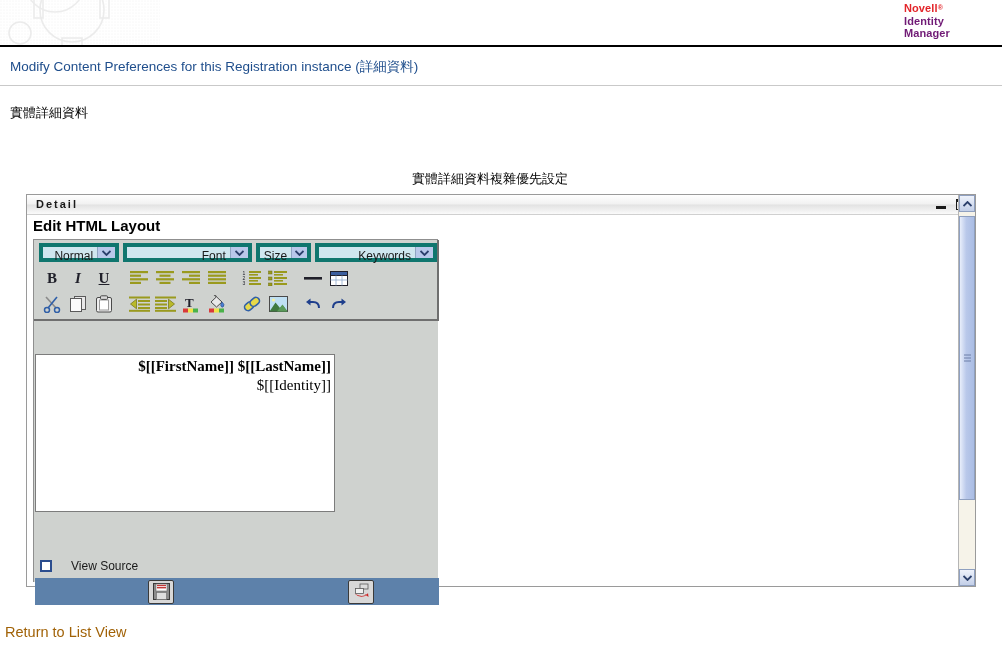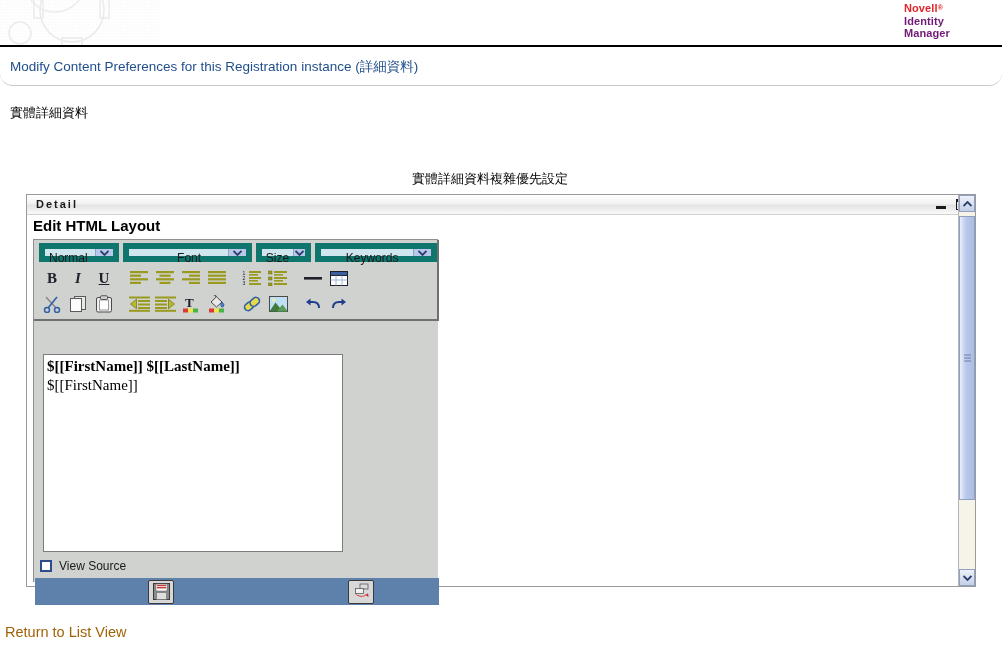--- a/index.html
+++ b/index.html
@@ -64,21 +64,20 @@
     font-weight: bold;
     color: #701a75;
     letter-spacing: 0.1px;
   }
 
   
   .crumb-row {
     height: 38px;
     border-bottom: 1px solid #c9c9c9;
     position: relative;
-    border-radius: 13px;
   }
   .crumb-link {
     position: absolute;
     left: 10px;
     top: 11px;
     font-size: 13.5px;
     color: #1f4e8c;
     text-decoration: none;
     white-space: nowrap;
     font-family: "Liberation Sans", sans-serif;
@@ -107,20 +106,21 @@
   
   .detail-panel {
     position: absolute;
     left: 26px;
     top: 108px;
     width: 950px;
     height: 393px;
     border: 1px solid #9a9a9a;
     background: #ffffff;
     box-sizing: border-box;
+    text-align: right;
   }
   .detail-titlebar {
     position: relative;
     height: 19px;
     background: linear-gradient(to bottom, #ffffff 0%, #f1f1f1 48%, #e2e2e2 52%, #fafafa 100%);
     border-bottom: 1px solid #d0d0d0;
   }
   .detail-title {
     position: absolute;
     left: 9px;
@@ -193,21 +193,21 @@
     padding-left: 5px;
   }
   .tb-row-selects { gap: 4px; padding-bottom: 3px; }
   .tb-row-icons { gap: 0px; height: 26px; }
 
   
   .sel {
     display: flex;
     align-items: stretch;
     height: 19px;
-    border: 6px solid #0f766e;
+    border: 4px solid #0f766e;
     background: #cfe6ef;
     box-sizing: border-box;
   }
   .sel-text {
     font-size: 12px;
     color: #1a1a1a;
     padding: 2px 4px 0 4px;
     white-space: nowrap;
     flex: 1;
   }
@@ -244,47 +244,46 @@
   .tb-letter.it { font-style: italic; font-weight: bold; }
   .tb-letter.un { text-decoration: underline; font-weight: bold; }
   .tb-gap { width: 9px; }
 
   
   .edit-area {
     position: absolute;
     left: 1px;
     top: 114px;
     width: 300px;
-    height: 198px;
+    height: 158px;
     background: #ffffff;
     border: 1px solid #7c7c7c;
     box-sizing: border-box;
     padding: 2px 3px;
     overflow: hidden;
-    margin-left: 8px;
   }
   .edit-line {
     font-family: "Liberation Serif", serif;
     font-size: 15px;
     color: #000000;
     line-height: 19px;
     white-space: nowrap;
   }
   .edit-line.bold { font-weight: bold; }
 
   
   .viewsource-row {
     position: absolute;
     left: 1px;
     top: 316px;
     width: 404px;
     height: 20px;
     display: flex;
     align-items: center;
-    gap: 7px;
+    gap: 19px;
     padding-left: 5px;
     box-sizing: border-box;
   }
   .chk {
     width: 12px;
     height: 12px;
     border: 2px solid #2b4d8e;
     background: #ffffff;
     box-sizing: border-box;
   }
@@ -691,21 +690,21 @@
                 <path d="M3 11 q0 -6 6 -6 L14 5" fill="none" stroke="#1f3f8c" stroke-width="2"></path>
                 <path d="M11.5 1.5 L16 5 L11.5 8.5 Z" fill="#1f3f8c"></path>
               </svg>
             </div>
 
           </div>
         </div>
 
         <div class="edit-area">
           <div class="edit-line bold">$[[FirstName]] $[[LastName]]</div>
-          <div class="edit-line">$[[FirstName]]</div>
+          <div class="edit-line">$[[Identity]]</div>
         </div>
 
         <div class="viewsource-row">
           <div class="chk"></div>
           <div class="viewsource-label">View Source</div>
         </div>
 
         <div class="action-bar">
           <div class="act-btn act-save">
             <svg width="17" height="17" viewBox="0 0 17 17">

